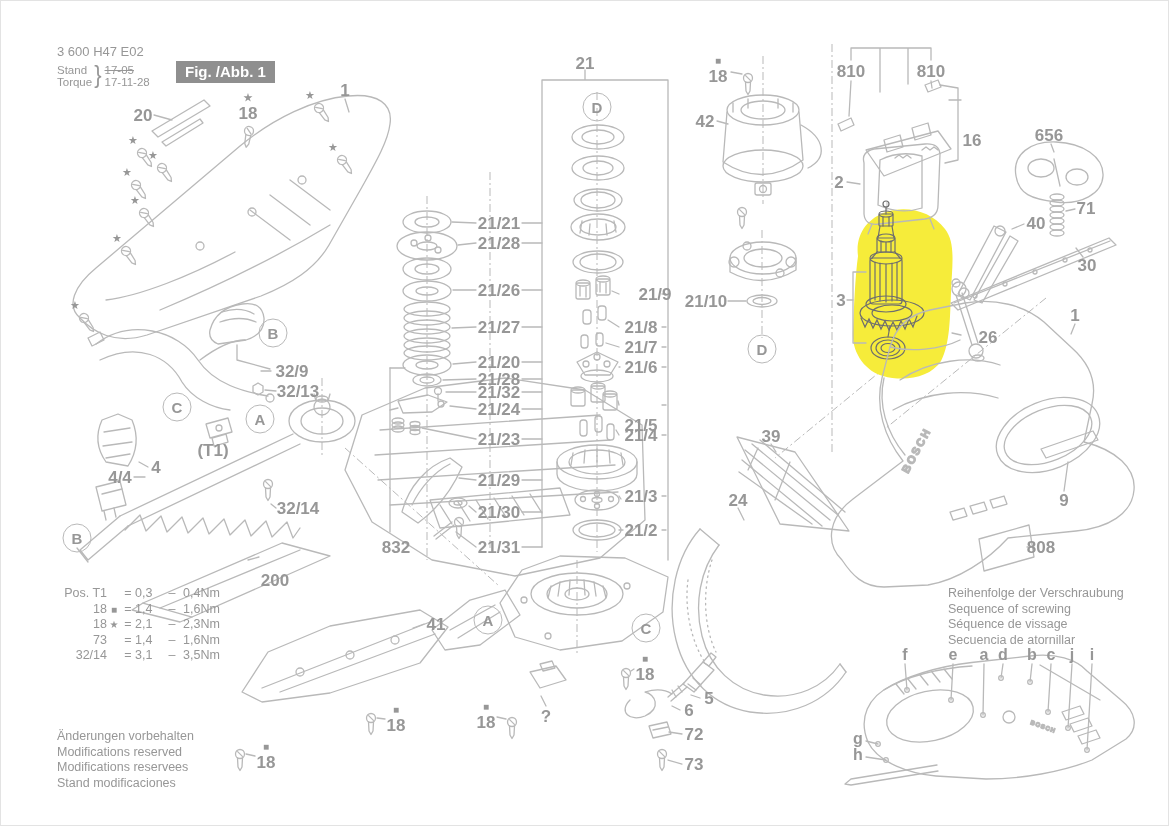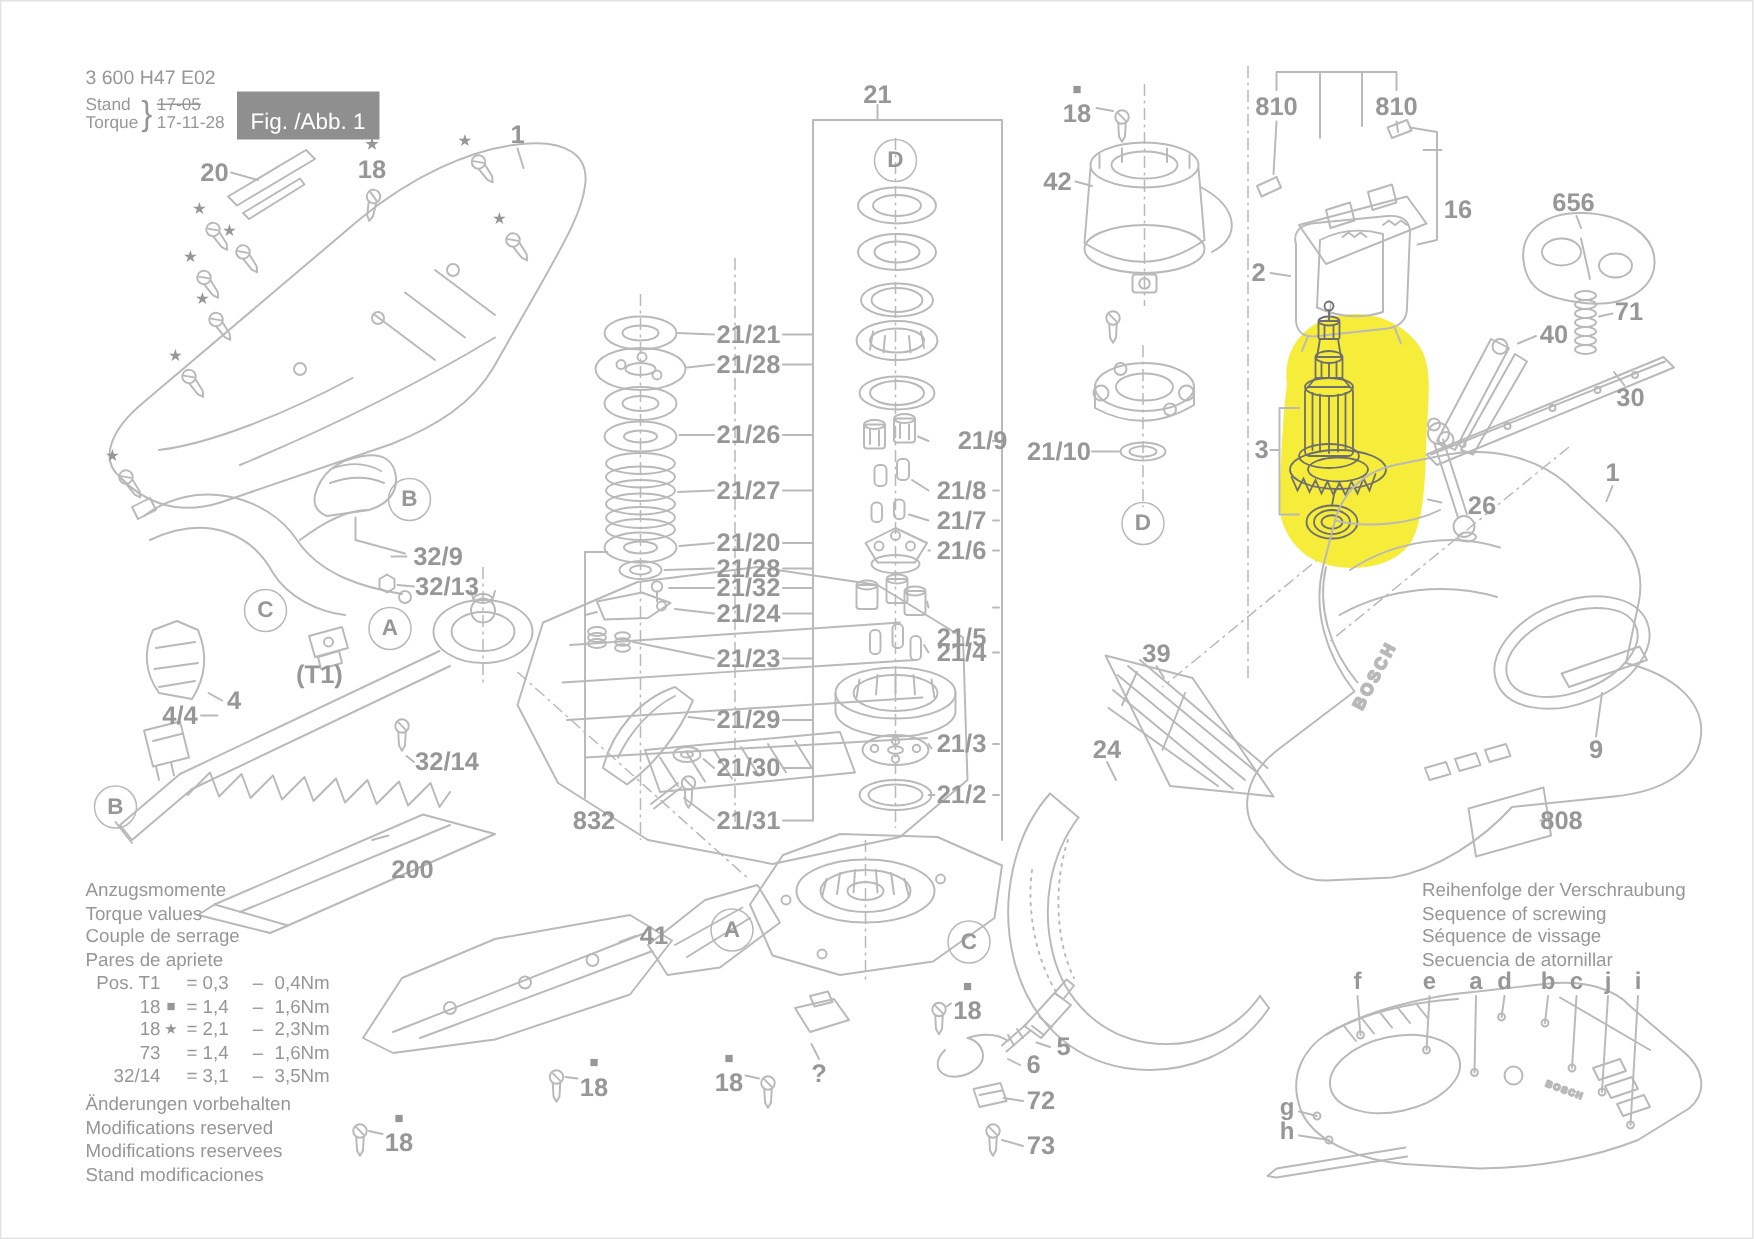--- a/index.html
+++ b/index.html
@@ -26,22 +26,22 @@
              font-weight:bold;font-size:15px;display:flex;align-items:center;justify-content:center;background:transparent}
   .seqletter{position:absolute;transform:translate(-50%,-50%);color:var(--label);
              font-weight:bold;font-size:16px;line-height:1}
   .starmark{position:absolute;transform:translate(-50%,-50%);color:var(--label);font-size:11px;line-height:1}
   .txtblock{position:absolute;color:var(--label);font-size:12.5px;line-height:15.5px;white-space:nowrap}
   #header-partnum{position:absolute;left:57px;top:44px;color:var(--label);font-size:13px}
   #standissue{position:absolute;left:57px;top:64px;color:var(--label);font-size:11.5px;line-height:12px;display:flex;align-items:center}
   #standissue .col{display:flex;flex-direction:column}
   #standissue .brace{font-size:22px;font-weight:300;margin:0 3px 0 2px;transform:scaleY(1.05)}
   .strike{text-decoration:line-through}
-  #figbadge{position:absolute;left:158px;top:61px;background:var(--badge-bg);color:var(--badge-tx);
-            font-size:15px;font-weight:normal;padding:12px 9px 3px 9px}
+  #figbadge{position:absolute;left:176px;top:61px;background:var(--badge-bg);color:var(--badge-tx);
+            font-size:15px;font-weight:bold;padding:2px 9px 3px 9px}
   #torque{left:57px;top:586px}
   .trow{display:flex}
   .tpos{width:50px;text-align:right;white-space:pre}
   .tmark{width:14px;text-align:center;font-size:10px;line-height:15.5px}
   .teq{width:14px;text-align:center}
   .tmin{width:26px;text-align:left}
   .tdash{width:22px;text-align:center}
   #mods{left:57px;top:729px}
   #seqtitles{left:948px;top:586px}
 </style>
@@ -625,26 +625,20 @@
   <span class="brace">}</span>
   <div class="col">
     <span class="strike">17-05</span>
     <span>17-11-28</span>
   </div>
 </div>
 
 <div id="figbadge">Fig. /Abb. 1</div>
 
 <div id="torque" class="txtblock">
-  <div id="torque-titles">
-      <div>Anzugsmomente</div>
-      <div>Torque values</div>
-      <div>Couple de serrage</div>
-      <div>Pares de apriete</div>
-    </div>
   <div id="torque-rows">
       <div class="trow">
         <span class="tpos">Pos. T1</span>
         <span class="tmark"></span>
         <span class="teq">=</span>
         <span class="tmin">0,3</span>
         <span class="tdash">–</span>
         <span class="tmax">0,4Nm</span>
       </div>
       <div class="trow">

